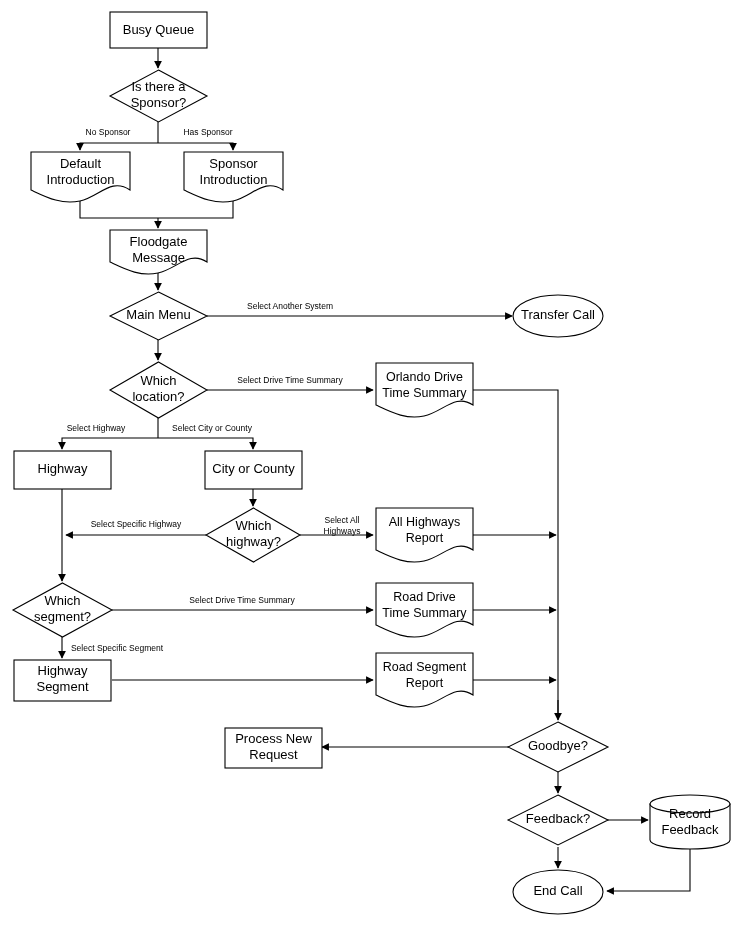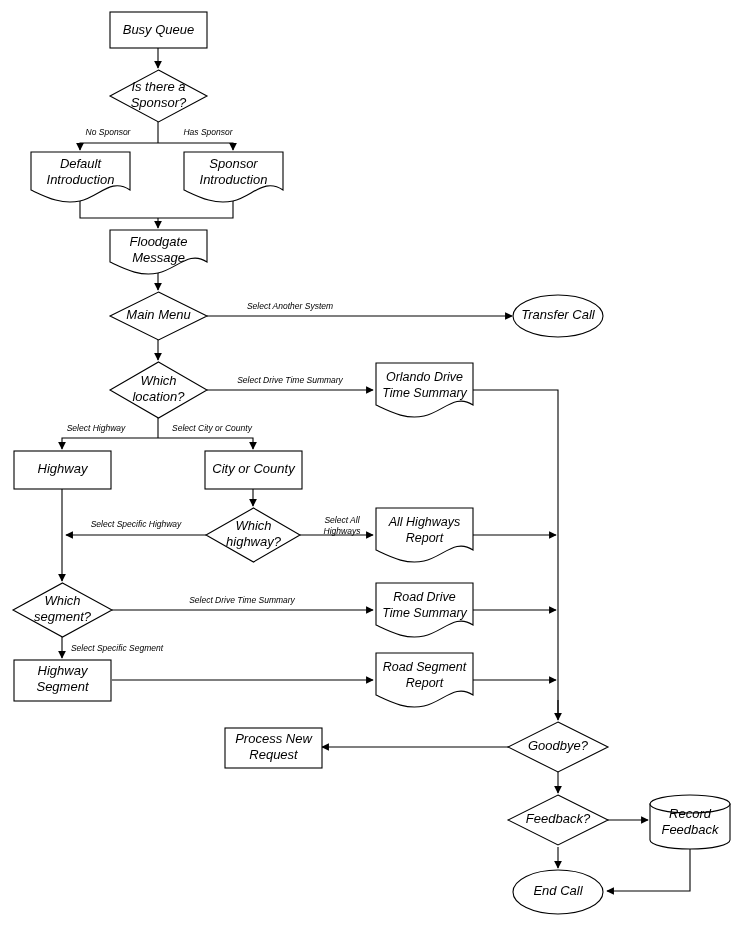--- a/index.html
+++ b/index.html
@@ -7,21 +7,20 @@
     padding: 0;
     background: #ffffff;
   }
   #canvas {
     position: relative;
     width: 746px;
     height: 926px;
     background: #ffffff;
     font-family: "Liberation Sans", sans-serif;
     overflow: hidden;
-    font-style: italic;
   }
   #diagram-svg {
     position: absolute;
     left: 0;
     top: 0;
     width: 746px;
     height: 926px;
   }
   .node-label {
     font-family: "Liberation Sans", sans-serif;

